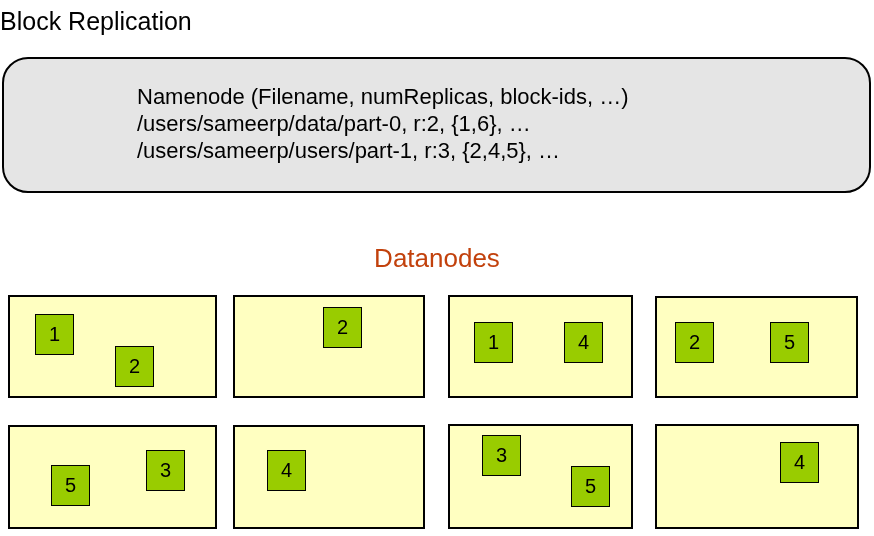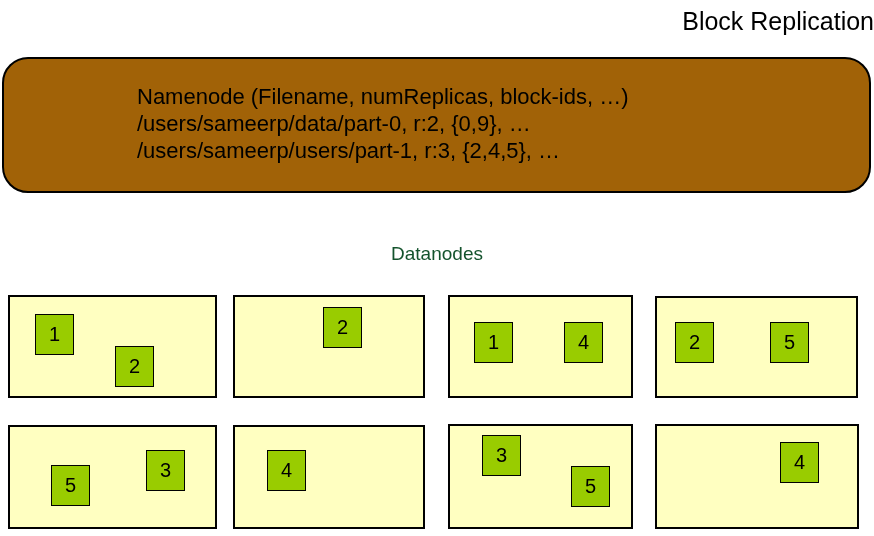--- a/index.html
+++ b/index.html
@@ -13,53 +13,53 @@
     width: 874px;
     height: 536px;
     background: #ffffff;
     overflow: hidden;
   }
   .diagram-title {
     position: absolute;
     top: 7px;
     left: 0;
     width: 100%;
-    text-align: right;
+    text-align: left;
     font-size: 25px;
     color: #000000;
     white-space: nowrap;
   }
   .namenode-box {
     position: absolute;
     left: 2px;
     top: 57px;
     width: 865px;
     height: 132px;
-    background: #a16207;
+    background: #e5e5e5;
     border: 2px solid #000000;
     border-radius: 26px;
     box-sizing: content-box;
   }
   .namenode-text {
     position: absolute;
     left: 133px;
     top: 24px;
     font-size: 22px;
     line-height: 27px;
     color: #000000;
     white-space: nowrap;
   }
   .datanodes-label {
     position: absolute;
     top: 243px;
     left: 0;
     width: 100%;
     text-align: center;
-    font-size: 19px;
-    color: #14532d;
+    font-size: 26px;
+    color: #c2410c;
     white-space: nowrap;
   }
   .datanode {
     position: absolute;
     background: #ffffc1;
     border: 2px solid #000000;
     box-sizing: border-box;
   }
   .block {
     position: absolute;
@@ -78,21 +78,21 @@
 </head>
 <body>
 
 <div class="canvas">
 
   <div class="diagram-title">Block Replication</div>
 
   <div class="namenode-box">
     <div class="namenode-text">
       <div>Namenode (Filename, numReplicas, block-ids, …)</div>
-      <div>/users/sameerp/data/part-0, r:2, {0,9}, …</div>
+      <div>/users/sameerp/data/part-0, r:2, {1,6}, …</div>
       <div>/users/sameerp/users/part-1, r:3, {2,4,5}, …</div>
     </div>
   </div>
 
   <div class="datanodes-label">Datanodes</div>
 
   <div class="datanode" style="left:8px; top:295px; width:209px; height:103px;">
     <div class="block" style="left:25px; top:17px;">1</div>
     <div class="block" style="left:105px; top:49px;">2</div>
   </div>

